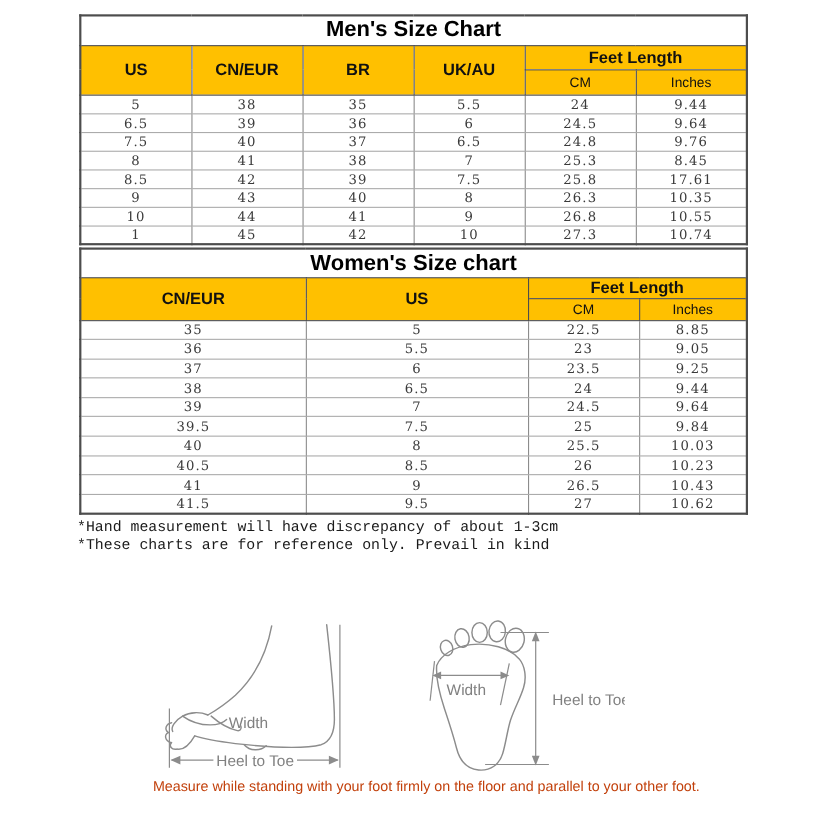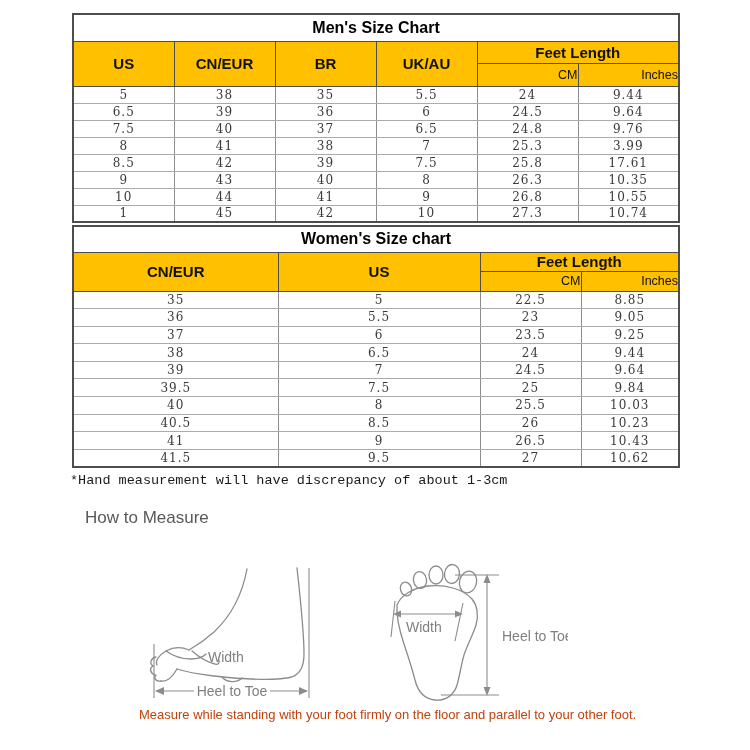--- a/index.html
+++ b/index.html
@@ -3,24 +3,24 @@
 <meta charset="utf-8">
 <style>
   * { margin:0; padding:0; box-sizing:border-box; }
   html,body { width:750px; height:750px; background:#ffffff; font-family:"Liberation Sans", sans-serif; }
   .canvas { position:relative; width:750px; height:750px; background:#fff; overflow:hidden; }
 
   
   table.tbl { position:absolute; border-collapse:collapse; table-layout:fixed; background:#fff;
               border:2px solid #4d4d4d; }
   table.tbl th, table.tbl td { padding:0; text-align:center; vertical-align:middle; overflow:hidden; }
-  td.ttl { font-size:16px; font-weight:bold; color:#000; border:1px solid #4d4d4d; }
+  td.ttl { font-size:20px; font-weight:bold; color:#000; border:1px solid #4d4d4d; }
   tr.hdr th { background:#FFC000; font-size:15px; font-weight:bold; color:#111;
               border:1px solid #4d4d4d; }
-  tr.hdr th.sub { font-weight:normal; font-size:12.5px;text-align:right; }
+  tr.hdr th.sub { font-weight:normal; font-size:12.5px; }
   tbody.data td { font-family:"DejaVu Serif", serif; font-size:12px; color:#3a3a3a;
                   letter-spacing:1px; border:1px solid #8c8c8c;
                   border-top-color:#ababab; border-bottom-color:#ababab; }
   .mens { left:72px; top:13px; width:606px; }
   .mens td.ttl { height:27px; }
   .mens tr.h1 th { height:22px; }
   .mens tr.h2 th { height:23px; }
   .mens tbody.data tr { height:17px; }
   .womens { left:72px; top:225px; width:606px; }
   .womens td.ttl { height:26px; }
@@ -93,21 +93,21 @@
           <td>6.5</td>
           <td>24.8</td>
           <td>9.76</td>
         </tr>
         <tr>
           <td>8</td>
           <td>41</td>
           <td>38</td>
           <td>7</td>
           <td>25.3</td>
-          <td>3.99</td>
+          <td>8.45</td>
         </tr>
         <tr>
           <td>8.5</td>
           <td>42</td>
           <td>39</td>
           <td>7.5</td>
           <td>25.8</td>
           <td>17.61</td>
         </tr>
         <tr>
@@ -217,23 +217,23 @@
           <td>41.5</td>
           <td>9.5</td>
           <td>27</td>
           <td>10.62</td>
         </tr>
       </tbody>
   </table>
 
   <div class="notes">
     <div>*Hand measurement will have discrepancy of about 1-3cm</div>
+    <div>*These charts are for reference only. Prevail in kind</div>
   </div>
 
-  <div class="h2m-heading">How to Measure</div>
 
   <svg class="diagram" style="left:146px; top:566px;" width="170" height="140" viewBox="0 0 170 140">
     <g stroke="#8c8c8c" fill="none" stroke-width="1.3" stroke-linecap="round">
       <path d="M101,3 C96,30 85,50 68,66 C59,74 50,80 43,84"></path>
       <path d="M151,2 C155,38 158,68 158,88 C158,100 154,108 146,111 C130,115 95,113 68,110 C52,108 40,106 31,103"></path>
       <path d="M43,84 C36,81 27,81 20,85 C13,89 9,95 11,99"></path>
       <path d="M10,91 C5,92 3,97 7,100"></path>
       <path d="M7,100 C3,102 4,107 9,109"></path>
       <path d="M10,109 C7,112 10,116 15,115"></path>
       <path d="M15,115 C21,116 27,110 31,103"></path>

